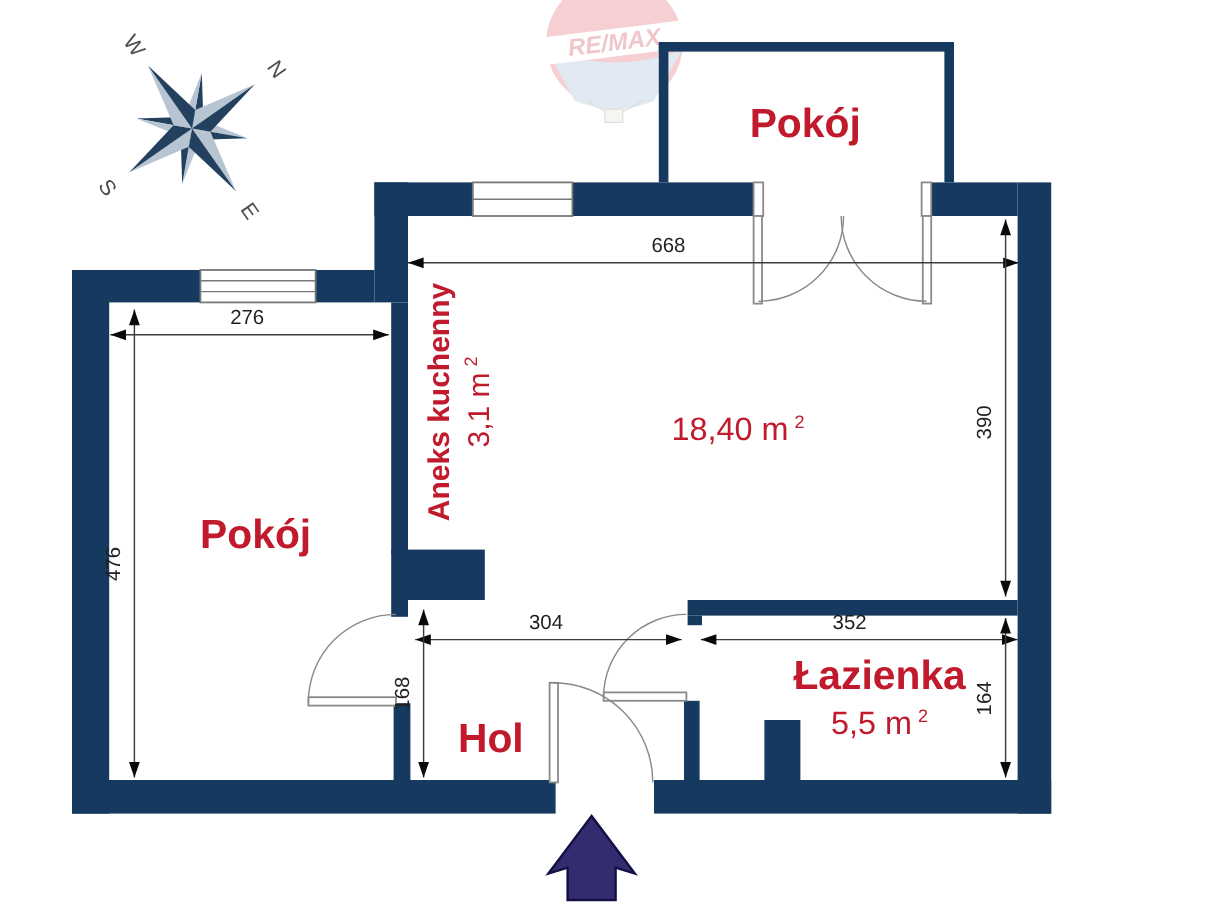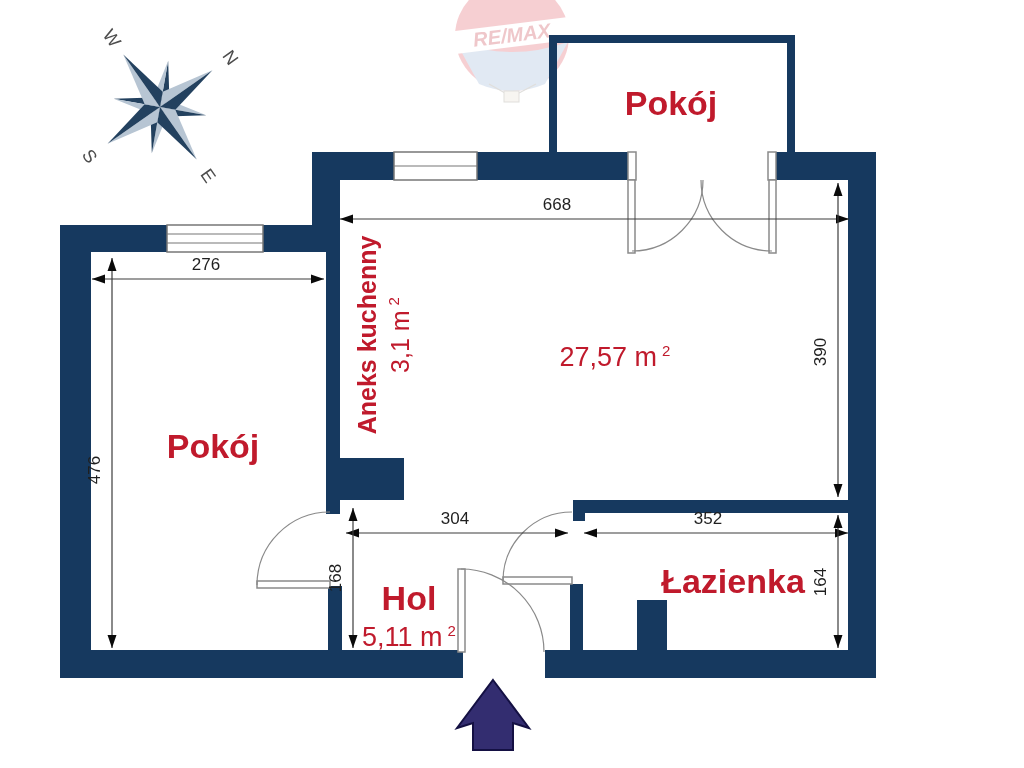--- a/index.html
+++ b/index.html
@@ -185,34 +185,34 @@
     </g>
 
     <polygon points="493,680 529,728 513,723 513,750 473,750 473,723 457,728" fill="#332d70" stroke="#141043" stroke-width="2"></polygon>
   </svg>
 
   <div class="room-label" style="left:671px;top:103px">
     <div class="room-name">Pokój</div>
   </div>
 
   <div class="room-label" style="left:615px;top:358px">
-    <div class="room-area"><span>27,57 m</span><sup>2</sup></div>
+    <div class="room-area"><span>18,40 m</span><sup>2</sup></div>
   </div>
 
   <div class="room-label rotated" style="left:383px;top:335px">
     <div class="room-name" style="font-size:25px">Aneks kuchenny</div>
     <div class="room-area" style="font-size:25px"><span>3,1 m</span><sup>2</sup></div>
   </div>
 
   <div class="room-label" style="left:213px;top:446px">
     <div class="room-name">Pokój</div>
   </div>
 
   <div class="room-label" style="left:409px;top:616px">
     <div class="room-name">Hol</div>
-    <div class="room-area"><span>5,11 m</span><sup>2</sup></div>
   </div>
 
   <div class="room-label" style="left:733px;top:581px">
     <div class="room-name">Łazienka</div>
+    <div class="room-area"><span>5,5 m</span><sup>2</sup></div>
   </div>
 
 </div>
 
 </body></html>

